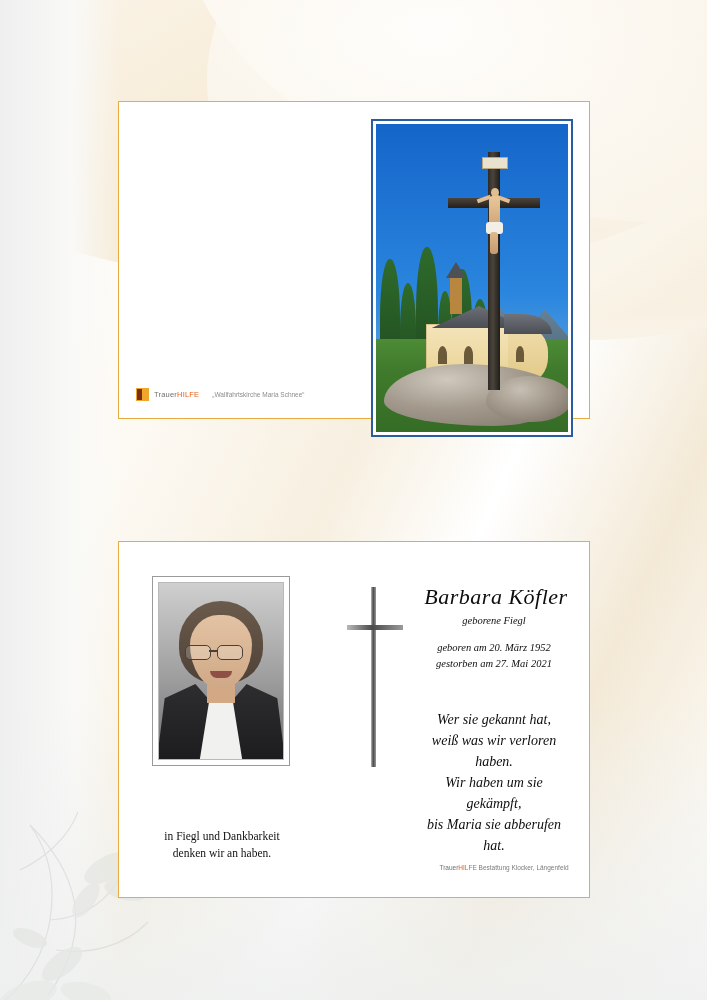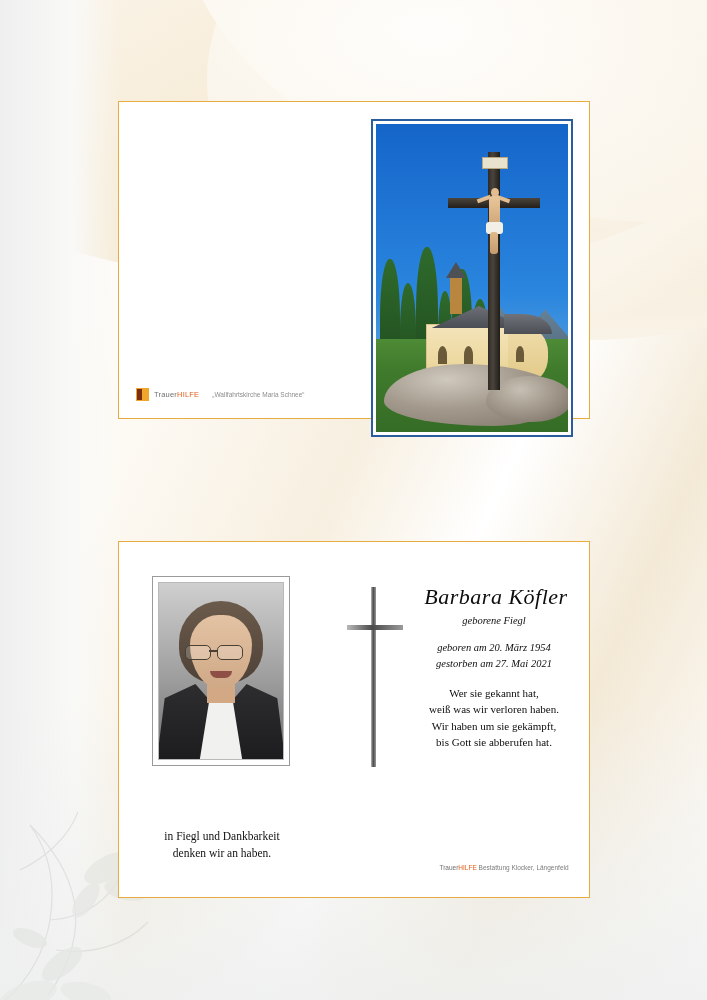--- a/index.html
+++ b/index.html
@@ -443,22 +443,23 @@
     font-style: italic;
     font-size: 10.5px;
   }
   #dates {
     margin-top: 14px;
     font-style: italic;
     font-size: 10.5px;
     line-height: 1.55;
   }
   #verse {
-    margin-top: 12px;
-    font-size: 11px;
+    margin-top: 36px;
+    font-style: italic;
+    font-size: 14px;
     line-height: 1.5;
   }
   #bottom-credit {
     position: absolute;
     left: 300px;
     top: 322px;
     width: 170px;
     text-align: center;
     font-size: 6.5px;
     color: #7b7b7b;
@@ -586,26 +587,26 @@
     <rect x="24" y="0" width="5" height="180" fill="url(#crossgrad)"></rect>
     <rect x="0" y="38" width="56" height="5" fill="url(#crossgrad)"></rect>
   </svg>
 
   <div id="memorial-text">
 
     <div id="deceased-name">Barbara Köfler</div>
     <div id="maiden-name">geborene Fiegl</div>
 
     <div id="dates">
-      <div>geboren am 20. März 1954</div>
+      <div>geboren am 20. März 1952</div>
       <div>gestorben am 27. Mai 2021</div>
     </div>
 
     <div id="verse">
       <div>Wer sie gekannt hat,</div>
       <div>weiß was wir verloren haben.</div>
       <div>Wir haben um sie gekämpft,</div>
-      <div>bis Gott sie abberufen hat.</div>
+      <div>bis Maria sie abberufen hat.</div>
     </div>
   </div>
 
   <div id="bottom-credit"><span class="t">Trauer</span><span class="h">HILFE</span><span> Bestattung Klocker, Längenfeld</span></div>
 </div>
 
 </body></html>

